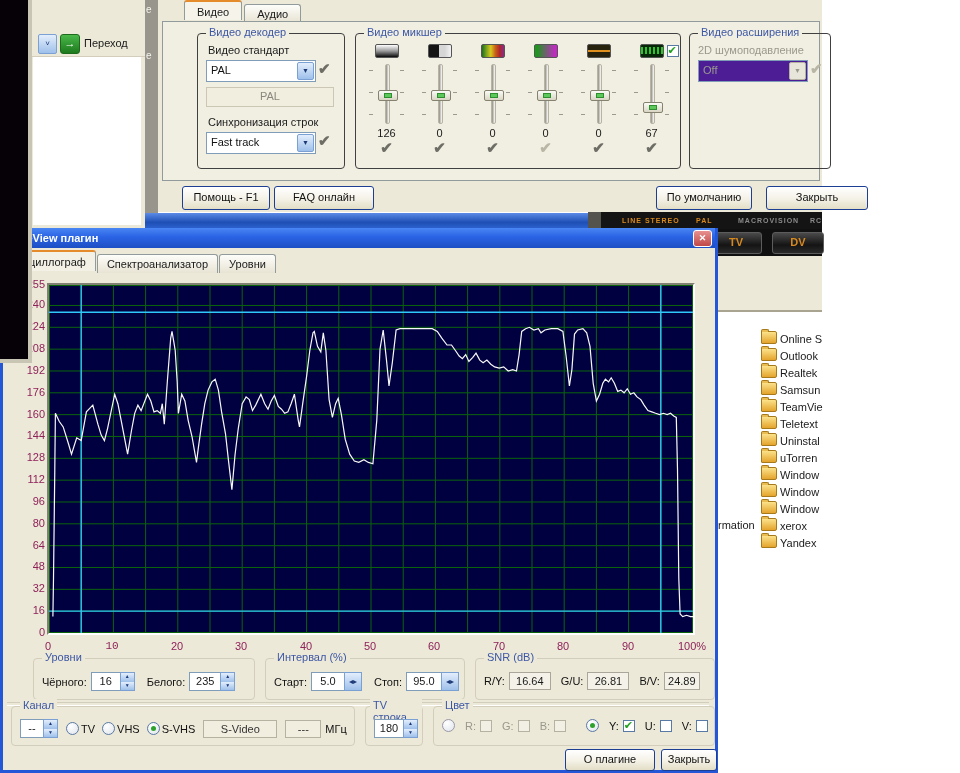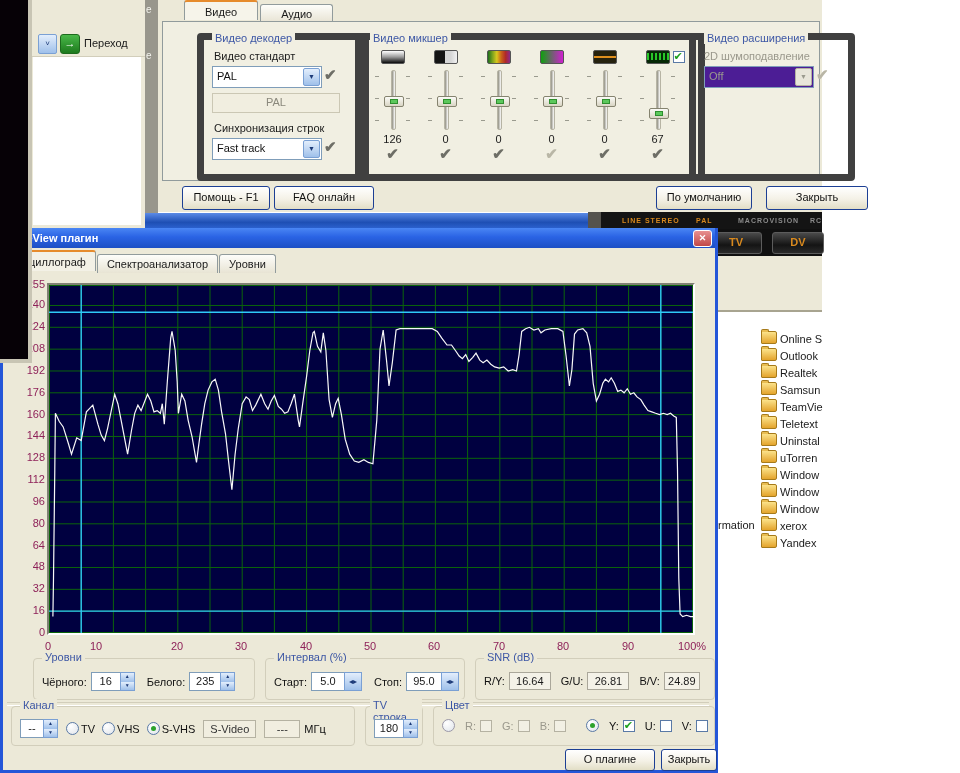--- a/index.html
+++ b/index.html
@@ -5,21 +5,21 @@
   html,body{margin:0;padding:0;}
   body{width:960px;height:773px;position:relative;overflow:hidden;background:#ffffff;
        font-family:"Liberation Sans",sans-serif;font-size:11px;color:#1a1a1a;}
   .abs{position:absolute;}
 
   
   .xp-btn{position:absolute;height:22px;border:1px solid #1c3f94;border-radius:3px;
           background:linear-gradient(180deg,#ffffff,#f4f1e6 55%,#e2dec6);
           text-align:center;line-height:20px;color:#111;}
   .xp-btn.disabled{color:#a5a294;border-color:#b9b6a6;background:#f1eee0;}
-  .groupbox{position:absolute;border:7px solid #404040;border-radius:4px;padding-left:12px;}
+  .groupbox{position:absolute;border:1px solid #404040;border-radius:4px;}
   .grouplabel{position:absolute;top:-8px;left:8px;padding:0 3px;background:#ece9d8;color:#3d57a5;}
   .grouplabel.on-panel{background:#f1efe2;}
   .combo{position:absolute;height:20px;background:#fff;border:1px solid #7f9db9;line-height:18px;padding-left:4px;color:#111;}
   .combo .arrowbtn{position:absolute;right:1px;top:1px;bottom:1px;width:15px;
           background:linear-gradient(180deg,#e3eefc,#9fc0ea);border:1px solid #7aa0d4;border-radius:2px;
           color:#1c3a78;font-size:7px;text-align:center;line-height:15px;}
   .combo.disabled{background:#4c1d95;color:#9a9a8e;}
   .combo.disabled .arrowbtn{background:#e8e6da;border-color:#b5b2a2;color:#9a9a8e;}
   .readout{position:absolute;height:18px;border:1px solid #cbc7b4;background:#f1eee0;
            color:#8a887c;text-align:center;line-height:17px;}
@@ -42,21 +42,21 @@
   .cbx{width:12px;height:12px;border:1px solid #5a7aa6;background:#fff;display:inline-block;
        position:relative;box-sizing:border-box;}
   .cbx.checked::after{content:'\2714';position:absolute;left:0px;top:-2px;color:#1fa11f;font-size:11px;}
   .cbx.dis{border-color:#b5b2a2;background:#f2f0e4;}
   .lbl{color:#111;}
   .lbl.dis{color:#9a988c;}
 
   
   #settings-dialog{left:158px;top:0;width:664px;height:212px;background:#ece9d8;}
   #dlg-tabs{position:absolute;left:26px;top:0;height:21px;}
-  .dtab{display:inline-block;padding:3px 20px 2px;border:1px solid #919b9c;border-bottom:none;
+  .dtab{display:inline-block;padding:3px 12px 2px;border:1px solid #919b9c;border-bottom:none;
         border-radius:3px 3px 0 0;background:linear-gradient(#fdfdfa,#e8e4d4);margin-right:2px;position:relative;top:2px;}
   .dtab.active{background:#f6f4ea;top:0;padding-top:4px;border-top:2px solid #e68b2c;z-index:2;}
   #dlg-panel{position:absolute;left:4px;top:21px;width:658px;height:160px;border:1px solid #919b9c;
              background:#f1efe2;box-sizing:border-box;}
   #grp-decoder{left:34px;top:11px;width:146px;height:134px;}
   #grp-mixer{left:192px;top:11px;width:324px;height:134px;}
   #grp-ext{left:526px;top:11px;width:140px;height:134px;}
   #mixer-sliders{position:absolute;left:4px;top:10px;right:2px;bottom:2px;display:flex;}
   .mixcol{width:53px;position:relative;text-align:center;}
   .iconrow{height:16px;position:relative;}
@@ -350,21 +350,21 @@
       <div class="ytick" style="top: 180px;">160</div>
       <div class="ytick" style="top: 158px;">176</div>
       <div class="ytick" style="top: 136px;">192</div>
       <div class="ytick" style="top: 114px;">208</div>
       <div class="ytick" style="top: 92px;">224</div>
       <div class="ytick" style="top: 70px;">240</div>
       <div class="ytick" style="top: 50px;">255</div>
     </div>
   <div id="plot-xlabels">
       <div class="xtick" style="left: 28px;">0</div>
-      <div class="xtick" style="left: 76px;">10</div>
+      <div class="xtick" style="left: 92px; font-family: Liberation Mono, monospace;">10</div>
       <div class="xtick" style="left: 157px;">20</div>
       <div class="xtick" style="left: 221px;">30</div>
       <div class="xtick" style="left: 286px;">40</div>
       <div class="xtick" style="left: 350px;">50</div>
       <div class="xtick" style="left: 414px;">60</div>
       <div class="xtick" style="left: 479px;">70</div>
       <div class="xtick" style="left: 543px;">80</div>
       <div class="xtick" style="left: 608px;">90</div>
       <div class="xtick" style="left: 672px;">100%</div>
     </div>
@@ -438,21 +438,21 @@
           </span>
           <span style="display: inline-flex; align-items: center; gap: 2px; margin-left: 4px;">
             <span class="radio"></span>
             <span class="lbl">VHS</span>
           </span>
           <span style="display: inline-flex; align-items: center; gap: 2px; margin-left: 4px;">
             <span class="radio sel"></span>
             <span class="lbl">S-VHS</span>
           </span>
         </span>
-      <span class="flatfield" style="width:53px;margin-left:4px;">S-Video</span>
+      <span class="flatfield" style="width:74px;margin-left:4px;">S-Video</span>
       <span class="flatfield" style="width:36px;margin-left:4px;">---</span>
       <span class="lbl">МГц</span>
     </div>
   </div>
 
   <div class="lv-group" style="left:362px;top:478px;width:58px;height:40px;">
     <span class="grouplabel" style="left:4px;">TV строка</span>
     <div class="lv-row" style="top:12px;left:5px;justify-content:flex-end;">
       <span class="spin">
         <span class="edit" style="width:22px;">180</span>

